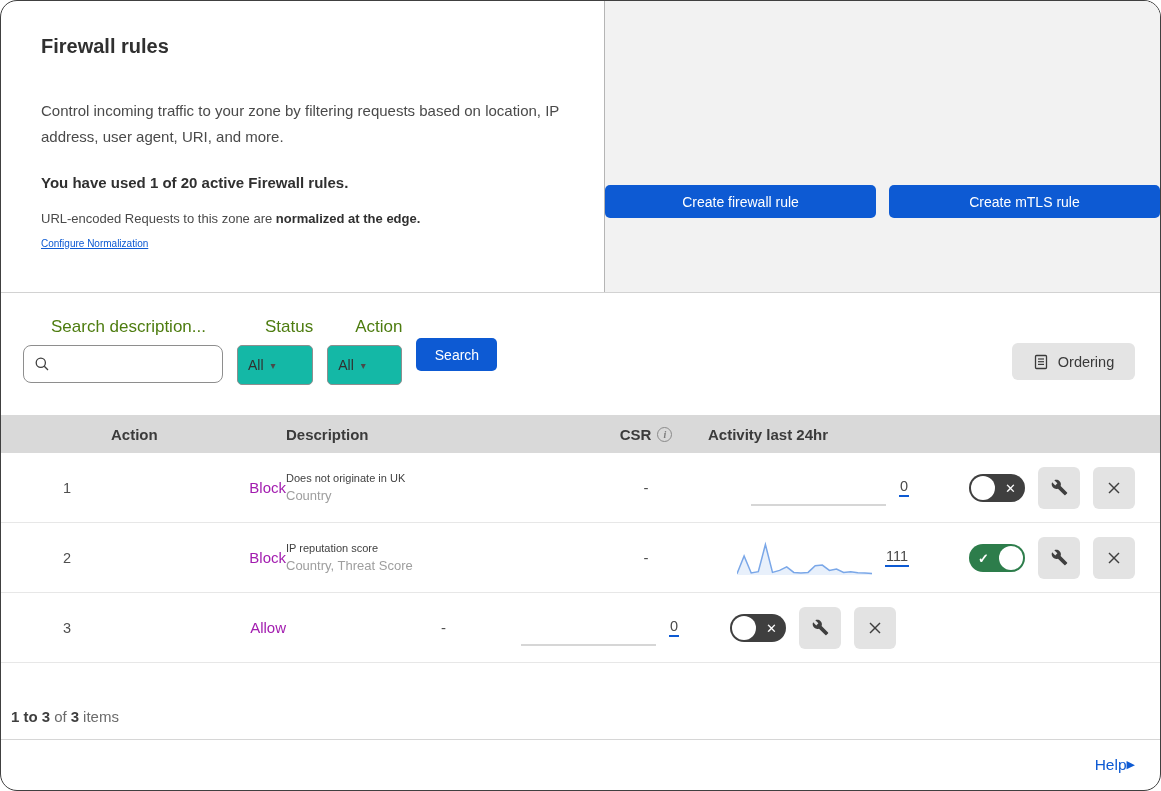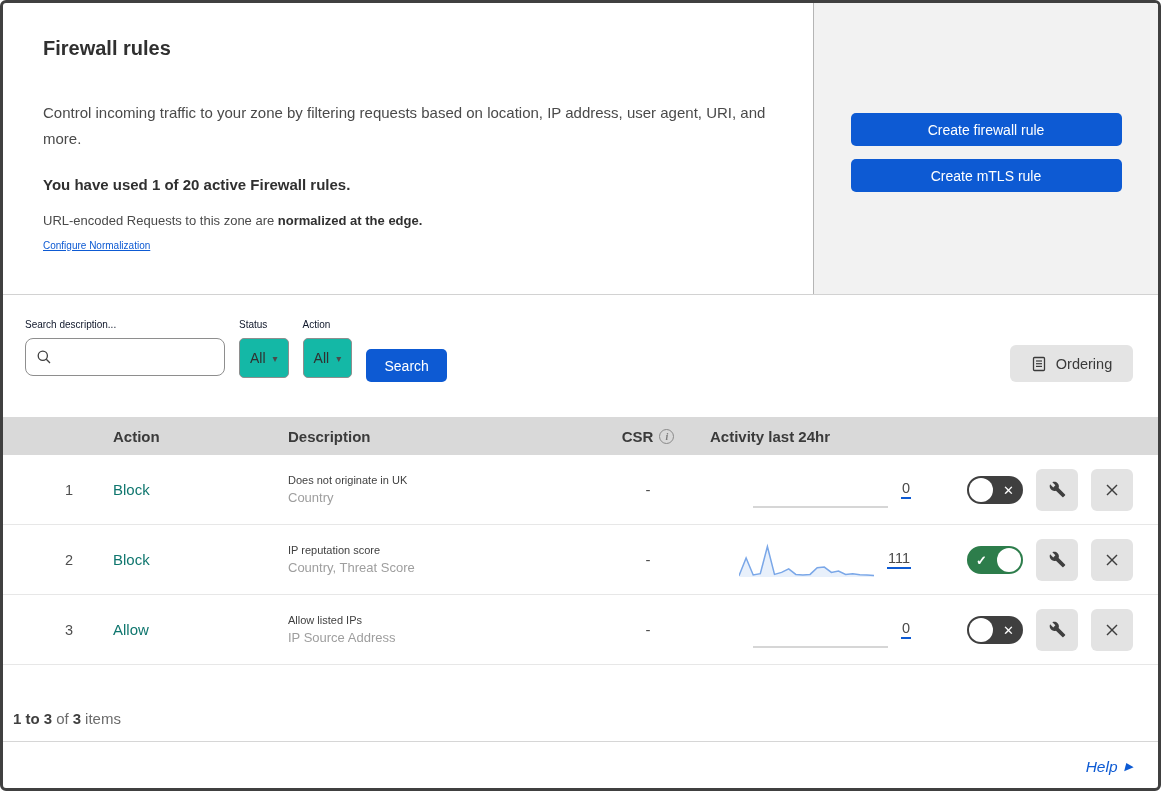--- a/index.html
+++ b/index.html
@@ -1,56 +1,56 @@
 <!DOCTYPE html>
 <html style="--accent-blue: #0d5ad3; --toggle-green: #2d7d4b; --toggle-off: #3f3f3f; --sparkline-line: #7aa7e8; --sparkline-fill: #e8f0fb; --flat-line: #c9c9c9;"><head>
 <meta charset="utf-8">
 <style>
   * { box-sizing: border-box; margin: 0; padding: 0; }
   html,body { background:#fff; font-family:"Liberation Sans", sans-serif; }
   .card {
     position:relative; width:1161px; height:791px; margin:0 auto;
-    background:#fff; border:3px solid #404040; border-radius:6px; overflow:hidden;
+    background:#fff; border:1px solid #404040; border-radius:17px; overflow:hidden;
     color:#3b3b3b;
   }
   
   .top { display:flex; height:292px; border-bottom:1px solid #d2d2d2; }
   .top-left { width:811px; padding:34px 40px; border-right:1px solid #b5b5b5; }
   .page-title { font-size:20px; font-weight:600; color:#303030; margin-bottom:16px; }
   .desc { font-size:15px; line-height:26px; color:#4a4a4a; max-width:745px; margin-bottom:24px;margin-top:40px; }
   .usage { font-size:15px; font-weight:bold; color:#303030; margin-bottom:20px; }
   .norm { font-size:13px; color:#4a4a4a; margin-bottom:7px; }
   .norm b { color:#303030; }
   .link { color:var(--accent-blue); text-decoration:underline; font-size:10px; cursor:pointer; }
-  .top-right { flex:1; background:#f2f2f2; display:flex; flex-direction:column; align-items:center; padding-top:110px; gap:13px; }
+  .top-right { flex:1; background:#f2f2f2; display:flex; flex-direction:row; align-items:center; padding-top:110px; gap:13px; }
   .btn-primary {
     display:flex; align-items:center; justify-content:center;
     background:var(--accent-blue); color:#fff; border:none; border-radius:5px;
     font-size:14px; font-family:inherit; cursor:pointer;
   }
   .btn-wide { width:271px; height:33px; }
   
   .filterbar { height:122px; padding:24px 25px 0 22px; display:flex; align-items:flex-start; gap:14px; }
   .fgroup { display:flex; flex-direction:column; }
-  .flabel { font-size:10px; color:#0f172a; margin-bottom:8px; }
+  .flabel { font-size:17px; color:#4d7c0f; margin-bottom:8px;margin-left:28px; }
   .search-box { width:200px; height:38px; border:1px solid #8e8e8e; border-radius:8px; display:flex; align-items:center; padding:0 8px 0 10px; background:#fff; }
   .search-box input { border:none; outline:none; flex:1; min-width:0; font-size:14px; font-family:inherit; background:transparent; margin-left:6px; }
   .dropdown { height:40px; border:1px solid #8e8e8e; border-radius:5px; background:#14b8a6; display:flex; align-items:center; padding:0 10px; font-size:14px; color:#303030; gap:7px; cursor:pointer; }
   .dd-caret { font-size:10px; color:#4a4a4a; }
-  .search-btn { width:81px; height:33px; margin-top:30px; }
+  .search-btn { width:81px; height:33px; margin-top:21px; }
   .ordering-btn { margin-left:auto; margin-top:26px; width:123px; height:37px; background:#e4e4e4; border:none; border-radius:6px; display:flex; align-items:center; justify-content:center; gap:9px; font-size:14.5px; color:#3a3a3a; font-family:Liberation Sans, sans-serif; cursor:pointer; }
   
   .grid { display:grid; grid-template-columns:110px 175px 315px 90px 230px 1fr; align-items:center; }
   .thead { height:38px; background:#d9d9d9; font-size:15px; font-weight:600; color:#3b3b3b; }
   .th-csr { text-align:center; display:flex; align-items:center; justify-content:center; gap:6px; }
   .info-i { width:15px; height:15px; border:1px solid #8a8a8a; border-radius:50%; color:#7a7a7a; font-size:10px; font-family:"Liberation Serif",serif; font-style:italic; display:inline-flex; align-items:center; justify-content:center; }
   .th-activity { padding-left:17px; }
   .trow { height:70px; border-bottom:1px solid #e7e7e7; background:#fff; }
   .cell-num { text-align:right; padding-right:40px; font-size:14.5px; color:#4f4f4f; }
-  .cell-action { font-size:15px; color:#0f766e; }
+  .cell-action { font-size:15px; color:#a21caf;text-align:right; }
   .cell-desc .d-main { font-size:11px; color:#3f3f3f; }
   .cell-desc .d-sub { font-size:13px; color:#9e9e9e; margin-top:4px; }
   .cell-csr { text-align:center; font-size:15px; color:#4f4f4f; }
   .cell-activity { display:flex; align-items:center; justify-content:flex-end; gap:13px; padding-right:12px; }
   .spark { width:135px; height:40px; }
   .activity-link { font-size:14.5px; color:#4a4a4a; text-decoration:none; border-bottom:2px solid var(--accent-blue); padding:0 1px 1px; cursor:pointer; }
   .cell-controls { display:flex; align-items:center; justify-content:flex-end; gap:13px; padding-right:25px; }
   
   .toggle { position:relative; width:56px; height:28px; border-radius:14px; cursor:pointer; flex:none; }
   .toggle .knob { position:absolute; top:2px; width:24px; height:24px; border-radius:50%; background:#fff; }
@@ -59,21 +59,21 @@
   .toggle.off .knob { left:2px; }
   .toggle.off .mark-x { right:9px; display:block; }
   .toggle.on { background:var(--toggle-green); }
   .toggle.on .knob { right:2px; }
   .toggle.on .mark-check { left:9px; display:block; font-weight:bold; }
   .icon-btn { width:42px; height:42px; border:none; border-radius:6px; background:#e3e3e3; display:flex; align-items:center; justify-content:center; cursor:pointer; flex:none; }
   
   .count-row { height:76px; display:flex; align-items:flex-end; padding:0 10px 14px; font-size:15px; color:#6b6b6b; gap:4px; }
   .count-row .strong { font-weight:bold; color:#3f3f3f; }
   .help-row { height:50px; border-top:1px solid #d6d6d6; display:flex; align-items:center; justify-content:flex-end; padding-right:25px; }
-  .help-link { display:flex; align-items:center; gap:7px; color:var(--accent-blue); font-size:15.5px; text-decoration:none; cursor:pointer;font-style:italic; }
+  .help-link { display:flex; align-items:center; color:var(--accent-blue); font-size:15.5px; text-decoration:none; cursor:pointer; }
   .help-arrow { font-size:11px; }
 </style>
 </head>
 <body>
 
 <div class="card">
 
   <div class="top">
     <div class="top-left">
       <div class="page-title">Firewall rules</div>
@@ -200,24 +200,20 @@
             <line x1="4" y1="4" x2="14" y2="14" stroke="#3f3f3f" stroke-width="1.4"></line>
             <line x1="14" y1="4" x2="4" y2="14" stroke="#3f3f3f" stroke-width="1.4"></line>
           </svg>
         </button>
     </div>
   </div>
 
   <div class="trow grid">
     <div class="cell-num">3</div>
     <div class="cell-action">Allow</div>
-    <div class="cell-desc">
-      <div class="d-main">Allow listed IPs</div>
-      <div class="d-sub">IP Source Address</div>
-    </div>
     <div class="cell-csr">-</div>
     <div class="cell-activity">
       <div class="spark"><svg width="135" height="40" viewBox="0 0 135 40">
             <line x1="0" y1="37" x2="135" y2="37" stroke="#c9c9c9" stroke-width="1.5"></line>
           </svg></div>
       <a class="activity-link">0</a>
     </div>
     <div class="cell-controls">
       <div class="toggle off">
           <span class="knob"></span>

